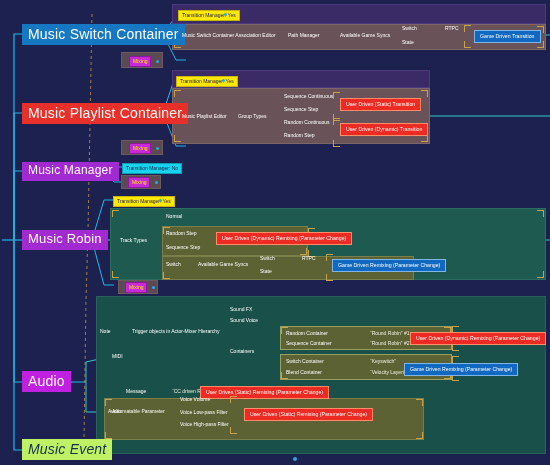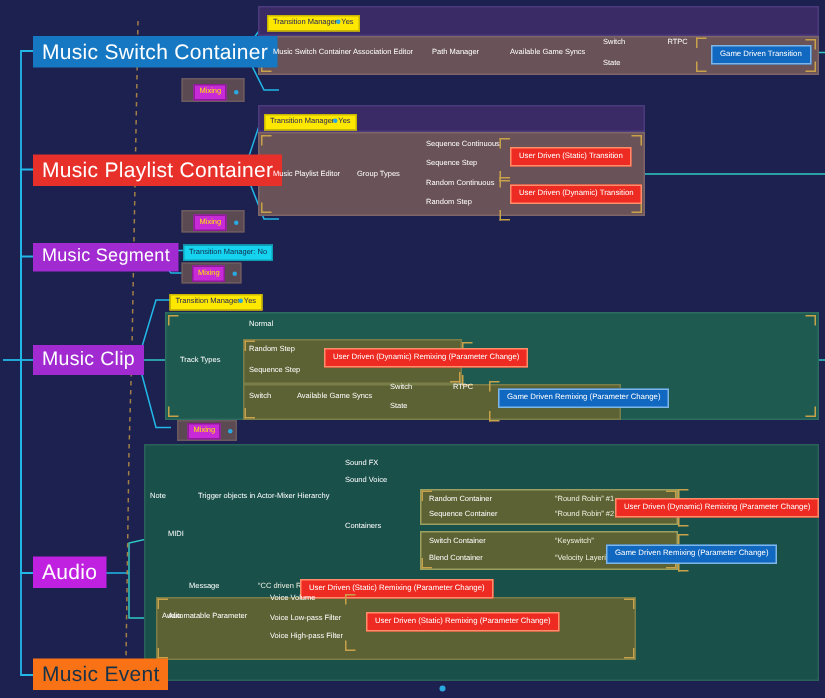--- a/index.html
+++ b/index.html
@@ -20,21 +20,21 @@
     color:#ffffff;font-weight:normal;
     padding:2px 6px 3px 6px;
     letter-spacing:.2px;
     line-height:1.15;
   }
   .root.blue{background:#1678c2;font-size:14px;}
   .root.red{background:#e8302a;font-size:14px;}
   .root.purple{background:#a12bd0;font-size:12px;}
   .root.purple2{background:#a12bd0;font-size:13px;}
   .root.magenta{background:#c020e0;font-size:14px;}
-  .root.green{background:#f97316;color:#16324a;font-size:14px;}
+  .root.green{background:#bef264;color:#16324a;font-size:14px;font-style:italic;}
 
   
   .chip{
     font-size:5px;line-height:1;
     padding:2px 3px;
     border:1px solid rgba(0,0,0,.35);
   }
   .chip.tm-yes{background:#ffe800;color:#22245c;border-color:#c9b600;}
   .chip.tm-no{background:#16d4f0;color:#12284a;border-color:#0f9fb5;}
   .chip.mixing{background:#c92ad8;color:#ffe800;border-color:#8d1b99;}
@@ -210,22 +210,22 @@
   </div>
   <div class="panel olive" style="left:104px;top:398px;width:320px;height:42px;">
     <div class="brk tl" style="left:0;top:0;"></div>
     <div class="brk tr" style="right:0;top:0;"></div>
     <div class="brk bl" style="left:0;bottom:0;"></div>
     <div class="brk br" style="right:0;bottom:0;"></div>
   </div>
 
   <div class="n root blue" style="left:22px;top:24px;">Music Switch Container</div>
   <div class="n root red" style="left:22px;top:103px;">Music Playlist Container</div>
-  <div class="n root purple" style="left:22px;top:162px;">Music Segment</div>
-  <div class="n root purple2" style="left:22px;top:230px;">Music Clip</div>
+  <div class="n root purple" style="left:22px;top:162px;">Music Manager</div>
+  <div class="n root purple2" style="left:22px;top:230px;">Music Robin</div>
   <div class="n root magenta" style="left:22px;top:371px;">Audio</div>
   <div class="n root green" style="left:22px;top:439px;">Music Event</div>
   <div class="dot" style="left:293px;top:457px;"></div>
 
   <div class="n chip tm-yes" style="left:178px;top:10px;">Transition Manager: Yes</div>
   <div class="dot sm" style="left:224px;top:13px;"></div>
 
   <div class="n chip mixing" style="left:129px;top:56px;">Mixing</div>
   <div class="dot sm" style="left:156px;top:60px;"></div>
 

